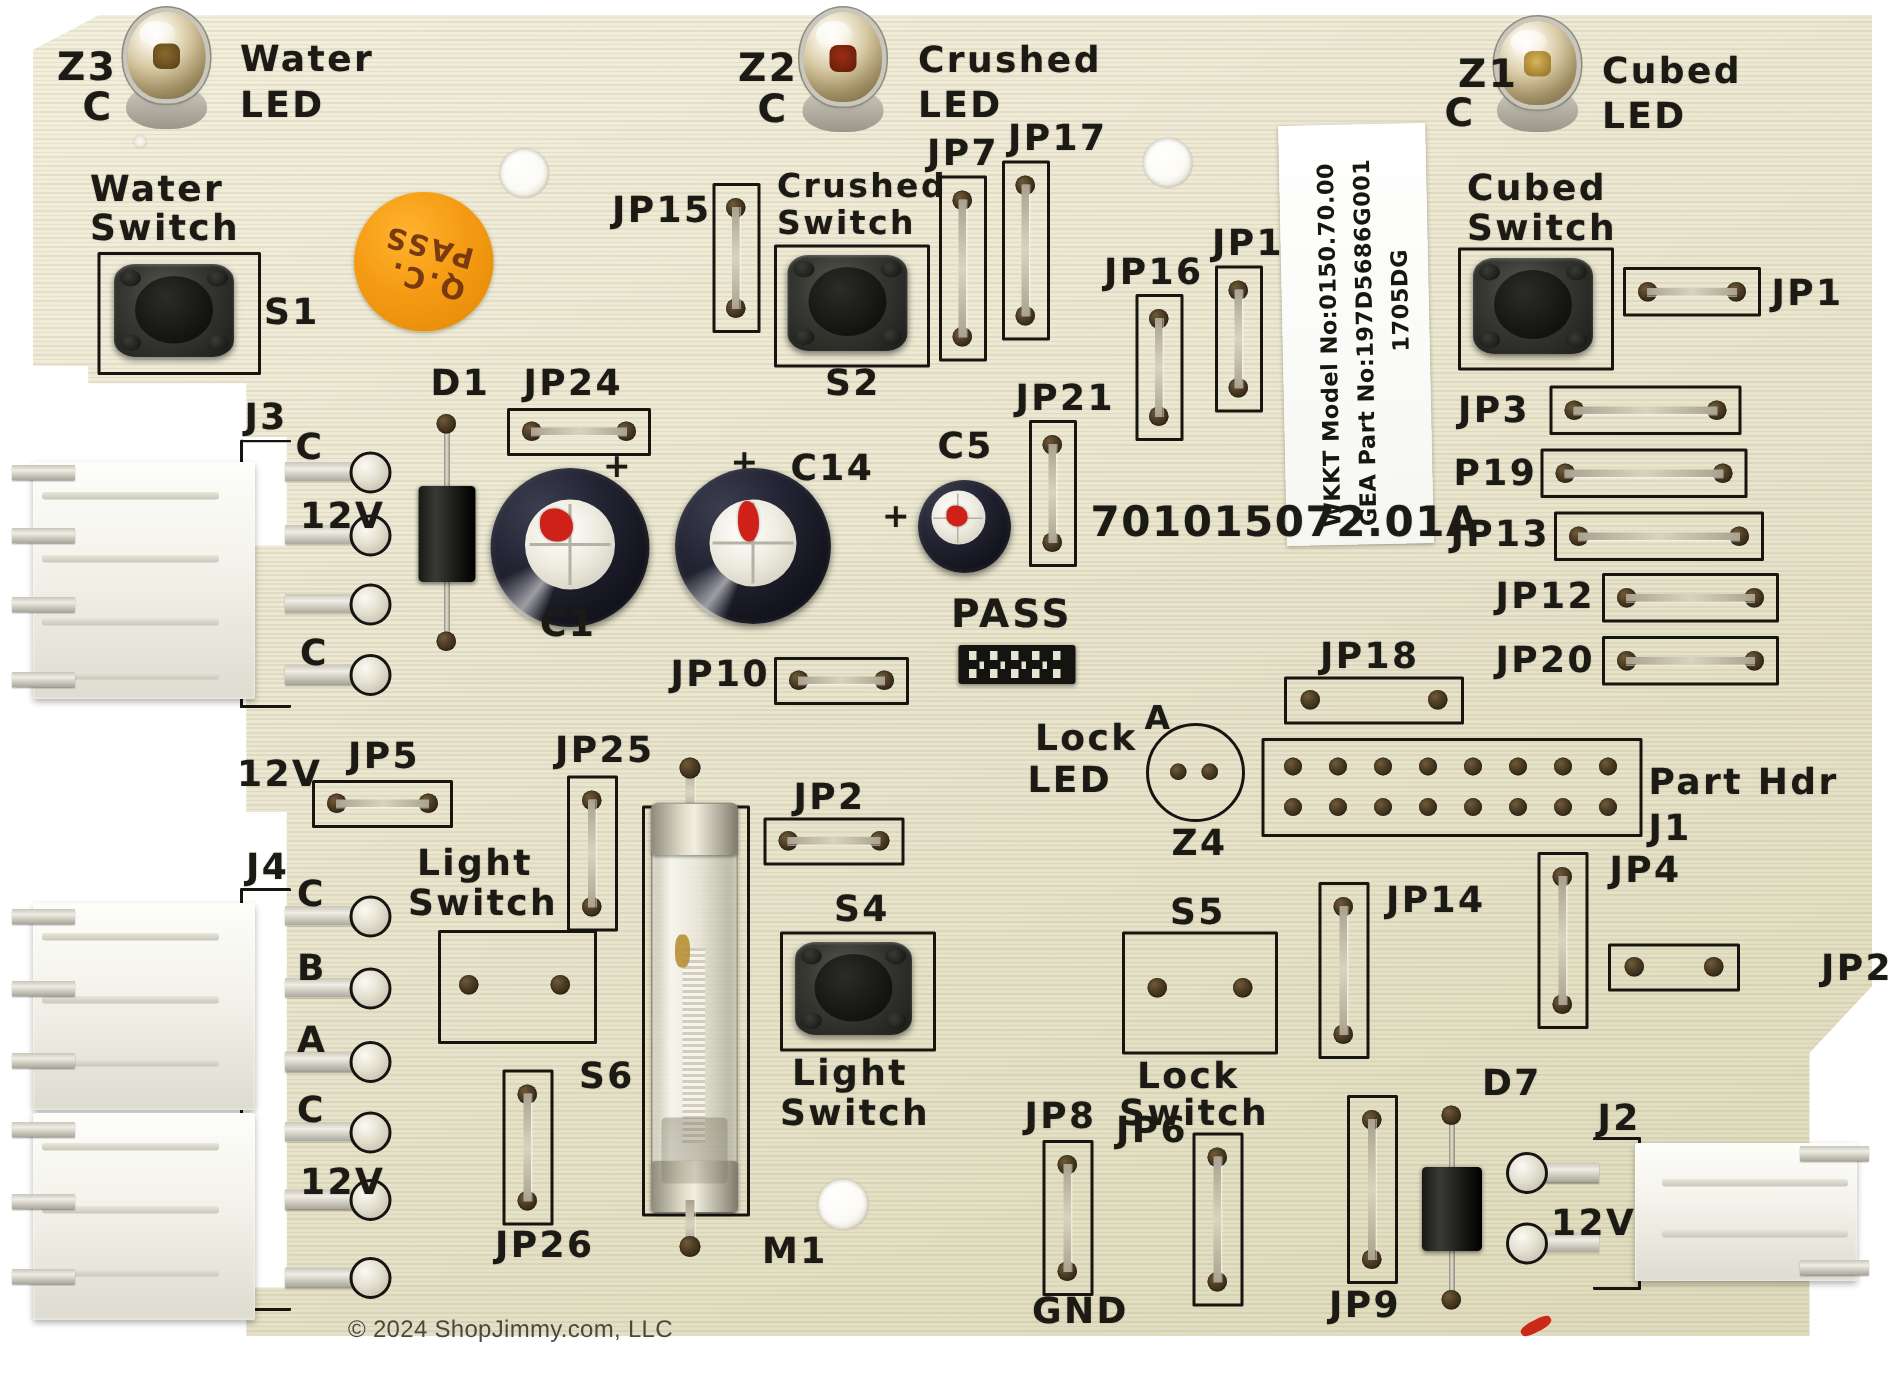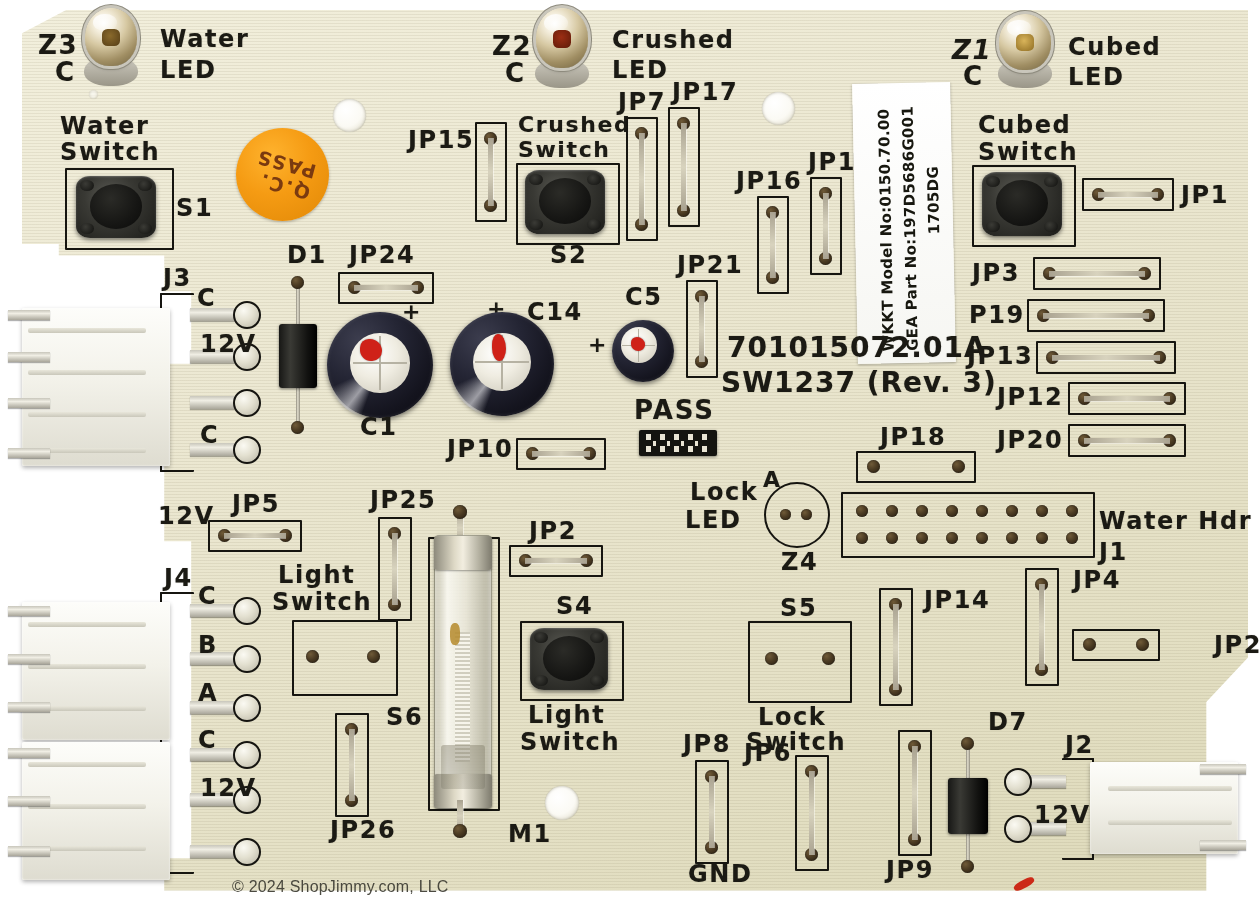--- a/index.html
+++ b/index.html
@@ -176,21 +176,21 @@
   <div class="silk s26" style="left:492px;top:32px;">Z2</div>
   <div class="silk s26" style="left:505px;top:59px;">C</div>
   <div class="silk s24" style="left:612px;top:28px;">Crushed</div>
   <div class="silk s24" style="left:612px;top:58px;">LED</div>
 
   <div class="led-skirt" style="left:998px;top:58px;width:54px;height:30px;"></div>
   <div class="led" style="left:999px;top:14px;width:52px;height:56px;border-radius:50% 50% 46% 46%;">
     <div class="flare"></div>
     <div class="core" style="background:radial-gradient(circle at 45% 40%,#d9b45a,#8e6c22);"></div>
   </div>
-  <div class="silk s26" style="left:952px;top:36px;font-style:italic;">Z1</div>
+  <div class="silk s26" style="left:972px;top:36px;">Z1</div>
   <div class="silk s26" style="left:963px;top:62px;">C</div>
   <div class="silk s24" style="left:1068px;top:35px;">Cubed</div>
   <div class="silk s24" style="left:1068px;top:65px;">LED</div>
 
   <div id="qc-sticker" style="left:236px;top:128px;width:93px;height:93px;">
     <span>Q.C. PASS</span>
   </div>
 
   <div id="id-label" style="left:855px;top:83px;width:98px;height:280px;">
     <div class="ltxt" style="left:22px;top:268px;">WKKT Model No:0150.70.00</div>
@@ -297,39 +297,38 @@
     <div class="pad" style="right:10px;top:9px;width:13px;height:13px;"></div>
     <div class="trace" style="left:16px;top:13px;width:64px;height:5px;"></div>
   </div>
 
   <div class="silk s22" style="left:402px;top:300px;">+</div>
   <div class="ecap" style="left:327px;top:312px;width:106px;height:106px;">
     <div class="band" style="left:-2px;top:-2px;right:-2px;bottom:-2px;"></div>
     <div class="vent"></div>
     <div class="redmark" style="left:31%;top:25%;width:21%;height:21%;"></div>
   </div>
-  <div class="silk s24" style="left:360px;top:415px;">C1</div>
+  <div class="silk s24" style="left:360px;top:404px;">C1</div>
 
   <div class="silk s22" style="left:487px;top:297px;">+</div>
   <div class="silk s24" style="left:527px;top:300px;">C14</div>
   <div class="ecap" style="left:450px;top:312px;width:104px;height:104px;">
     <div class="band" style="left:-2px;top:-2px;right:-2px;bottom:-2px;"></div>
     <div class="vent"></div>
     <div class="redmark" style="left:40%;top:21%;width:14%;height:26%;"></div>
   </div>
 
   <div class="silk s22" style="left:588px;top:333px;">+</div>
   <div class="silk s24" style="left:625px;top:285px;">C5</div>
   <div class="ecap" style="left:612px;top:320px;width:62px;height:62px;">
     <div class="vent" style="left:14%;top:12%;width:58%;height:58%;"></div>
     <div class="redmark" style="left:30%;top:28%;width:24%;height:22%;"></div>
   </div>
 
   <div class="silk s28" style="left:727px;top:333px;letter-spacing:1px;">701015072.01A</div>
-  <div class="silk s28" style="left:721px;top:368px;letter-spacing:1px;">SW1237 (Rev. 3)</div>
   <div class="silk s26" style="left:634px;top:396px;letter-spacing:2px;">PASS</div>
 
   <div class="soic" style="left:639px;top:430px;width:78px;height:26px;">
     <div class="pin" style="left:7px;top:4px;width:5px;height:6px;"></div>
     <div class="pin" style="left:21px;top:4px;width:5px;height:6px;"></div>
     <div class="pin" style="left:35px;top:4px;width:5px;height:6px;"></div>
     <div class="pin" style="left:49px;top:4px;width:5px;height:6px;"></div>
     <div class="pin" style="left:63px;top:4px;width:5px;height:6px;"></div>
     <div class="pin" style="left:7px;bottom:4px;width:5px;height:6px;"></div>
     <div class="pin" style="left:21px;bottom:4px;width:5px;height:6px;"></div>
@@ -425,21 +424,21 @@
     <div class="pad" style="left:1066px;top:505px;width:12px;height:12px;"></div>
     <div class="pad" style="left:856px;top:532px;width:12px;height:12px;"></div>
     <div class="pad" style="left:886px;top:532px;width:12px;height:12px;"></div>
     <div class="pad" style="left:916px;top:532px;width:12px;height:12px;"></div>
     <div class="pad" style="left:946px;top:532px;width:12px;height:12px;"></div>
     <div class="pad" style="left:976px;top:532px;width:12px;height:12px;"></div>
     <div class="pad" style="left:1006px;top:532px;width:12px;height:12px;"></div>
     <div class="pad" style="left:1036px;top:532px;width:12px;height:12px;"></div>
     <div class="pad" style="left:1066px;top:532px;width:12px;height:12px;"></div>
   </div>
-  <div class="silk s24" style="left:1099px;top:509px;">Water Hdr</div>
+  <div class="silk s24" style="left:1099px;top:509px;">Part Hdr</div>
   <div class="silk s24" style="left:1099px;top:540px;">J1</div>
 
   <div class="silk s24" style="left:1073px;top:568px;">JP4</div>
   <div class="jmp" style="left:1025px;top:568px;width:34px;height:118px;">
     <div class="outline"></div>
     <div class="pad" style="left:10px;top:10px;width:13px;height:13px;"></div>
     <div class="pad" style="left:10px;bottom:10px;width:13px;height:13px;"></div>
     <div class="trace-v" style="left:14px;top:16px;width:5px;height:86px;"></div>
   </div>
   <div class="silk s24" style="left:1214px;top:633px;">JP23</div>

